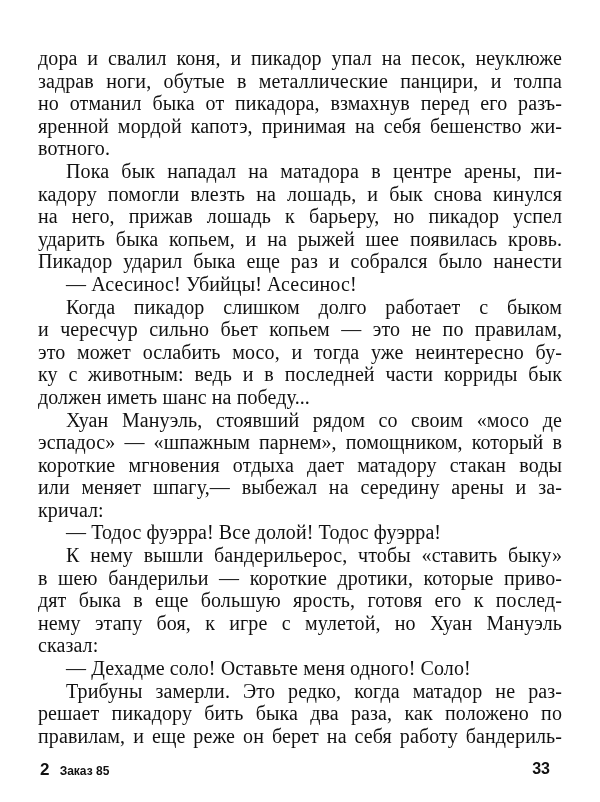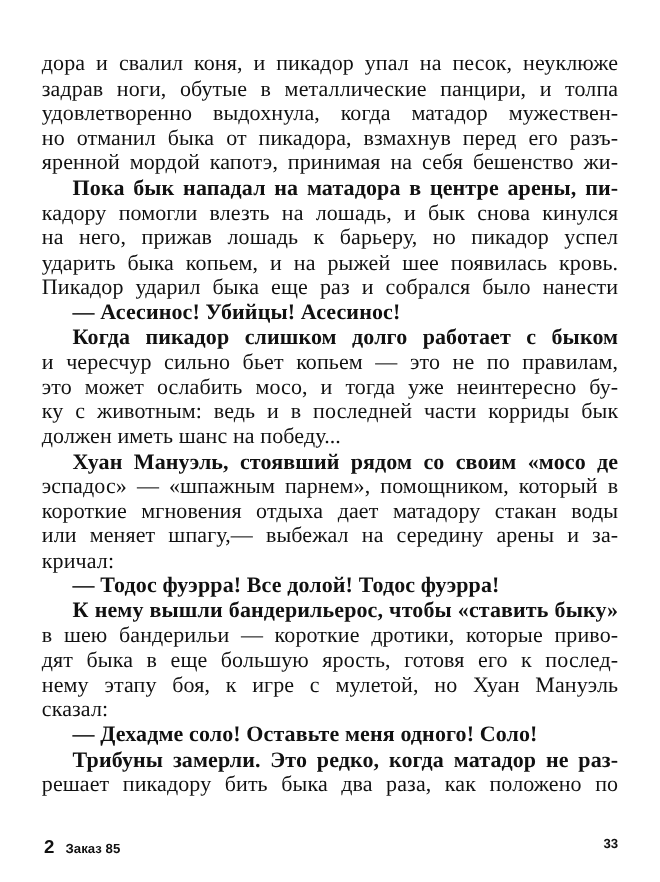--- a/index.html
+++ b/index.html
@@ -28,21 +28,20 @@
       font-family: "Liberation Serif", serif;
       font-size: 20px;
       white-space: nowrap;
       text-align: justify;
       text-align-last: justify;
       letter-spacing: 0.1px;
       transform-origin: left center;
     }
     .line.indent {
       padding-left: 28px;
-      font-weight: bold;
     }
     .line.last {
       text-align-last: left;
     }
     .footer {
       position: absolute;
       left: 40px;
       top: 760px;
       width: 524px;
       height: 20px;
@@ -59,35 +58,35 @@
     .footer .sig-num {
       font-size: 17px;
       margin-right: 6px;
     }
     .footer .sig-text {
       font-size: 12px;
       font-weight: bold;
     }
     .footer .page-num {
       position: absolute;
-      right: 2px;
+      right: 14px;
       top: 0;
-      font-size: 12px;
+      font-size: 16px;
       margin-left: 36px;
     }
   </style>
 </head>
 <body>
 
 <div class="page" id="page-body">
     <div class="line">дора и свалил коня, и пикадор упал на песок, неуклюже</div>
     <div class="line">задрав ноги, обутые  в металлические  панцири, и толпа</div>
-    <div class="line">удовлетворенно выдохнула, когда  матадор  мужествен-</div>
     <div class="line">но отманил быка от пикадора, взмахнув перед его разъ-</div>
     <div class="line">яренной мордой капотэ, принимая на себя бешенство жи-</div>
+    <div class="line last">вотного.</div>
     <div class="line indent">Пока бык нападал на матадора в центре арены, пи-</div>
     <div class="line">кадору помогли влезть на лошадь, и бык снова кинулся</div>
     <div class="line">на него, прижав лошадь  к барьеру,  но пикадор успел</div>
     <div class="line">ударить быка копьем, и на рыжей шее появилась кровь.</div>
     <div class="line">Пикадор ударил быка еще раз и собрался было нанести</div>
     <div class="line indent last">— Асесинос! Убийцы! Асесинос!</div>
     <div class="line indent">Когда пикадор слишком долго  работает  с быком</div>
     <div class="line">и чересчур сильно бьет  копьем — это не  по правилам,</div>
     <div class="line">это может ослабить мосо, и тогда уже неинтересно бу-</div>
     <div class="line">ку с животным: ведь и в последней части  корриды бык</div>
@@ -99,20 +98,21 @@
     <div class="line last">кричал:</div>
     <div class="line indent last">— Тодос фуэрра! Все долой! Тодос фуэрра!</div>
     <div class="line indent">К нему вышли бандерильерос, чтобы «ставить быку»</div>
     <div class="line">в шею бандерильи — короткие дротики,  которые приво-</div>
     <div class="line">дят быка в еще большую ярость, готовя  его  к послед-</div>
     <div class="line">нему этапу боя,  к игре с  мулетой, но  Хуан Мануэль</div>
     <div class="line last">сказал:</div>
     <div class="line indent last">— Дехадме соло! Оставьте меня одного! Соло!</div>
     <div class="line indent">Трибуны замерли. Это редко, когда  матадор не раз-</div>
     <div class="line">решает пикадору бить быка два раза, как положено по</div>
+    <div class="line">правилам, и еще реже он берет на себя работу бандериль-</div>
   </div>
 
 <div class="footer">
   <span class="sig">
     <span class="sig-num">2</span>
     <span class="sig-text">Заказ 85</span>
   </span>
   <span class="page-num">33</span>
 </div>
 

